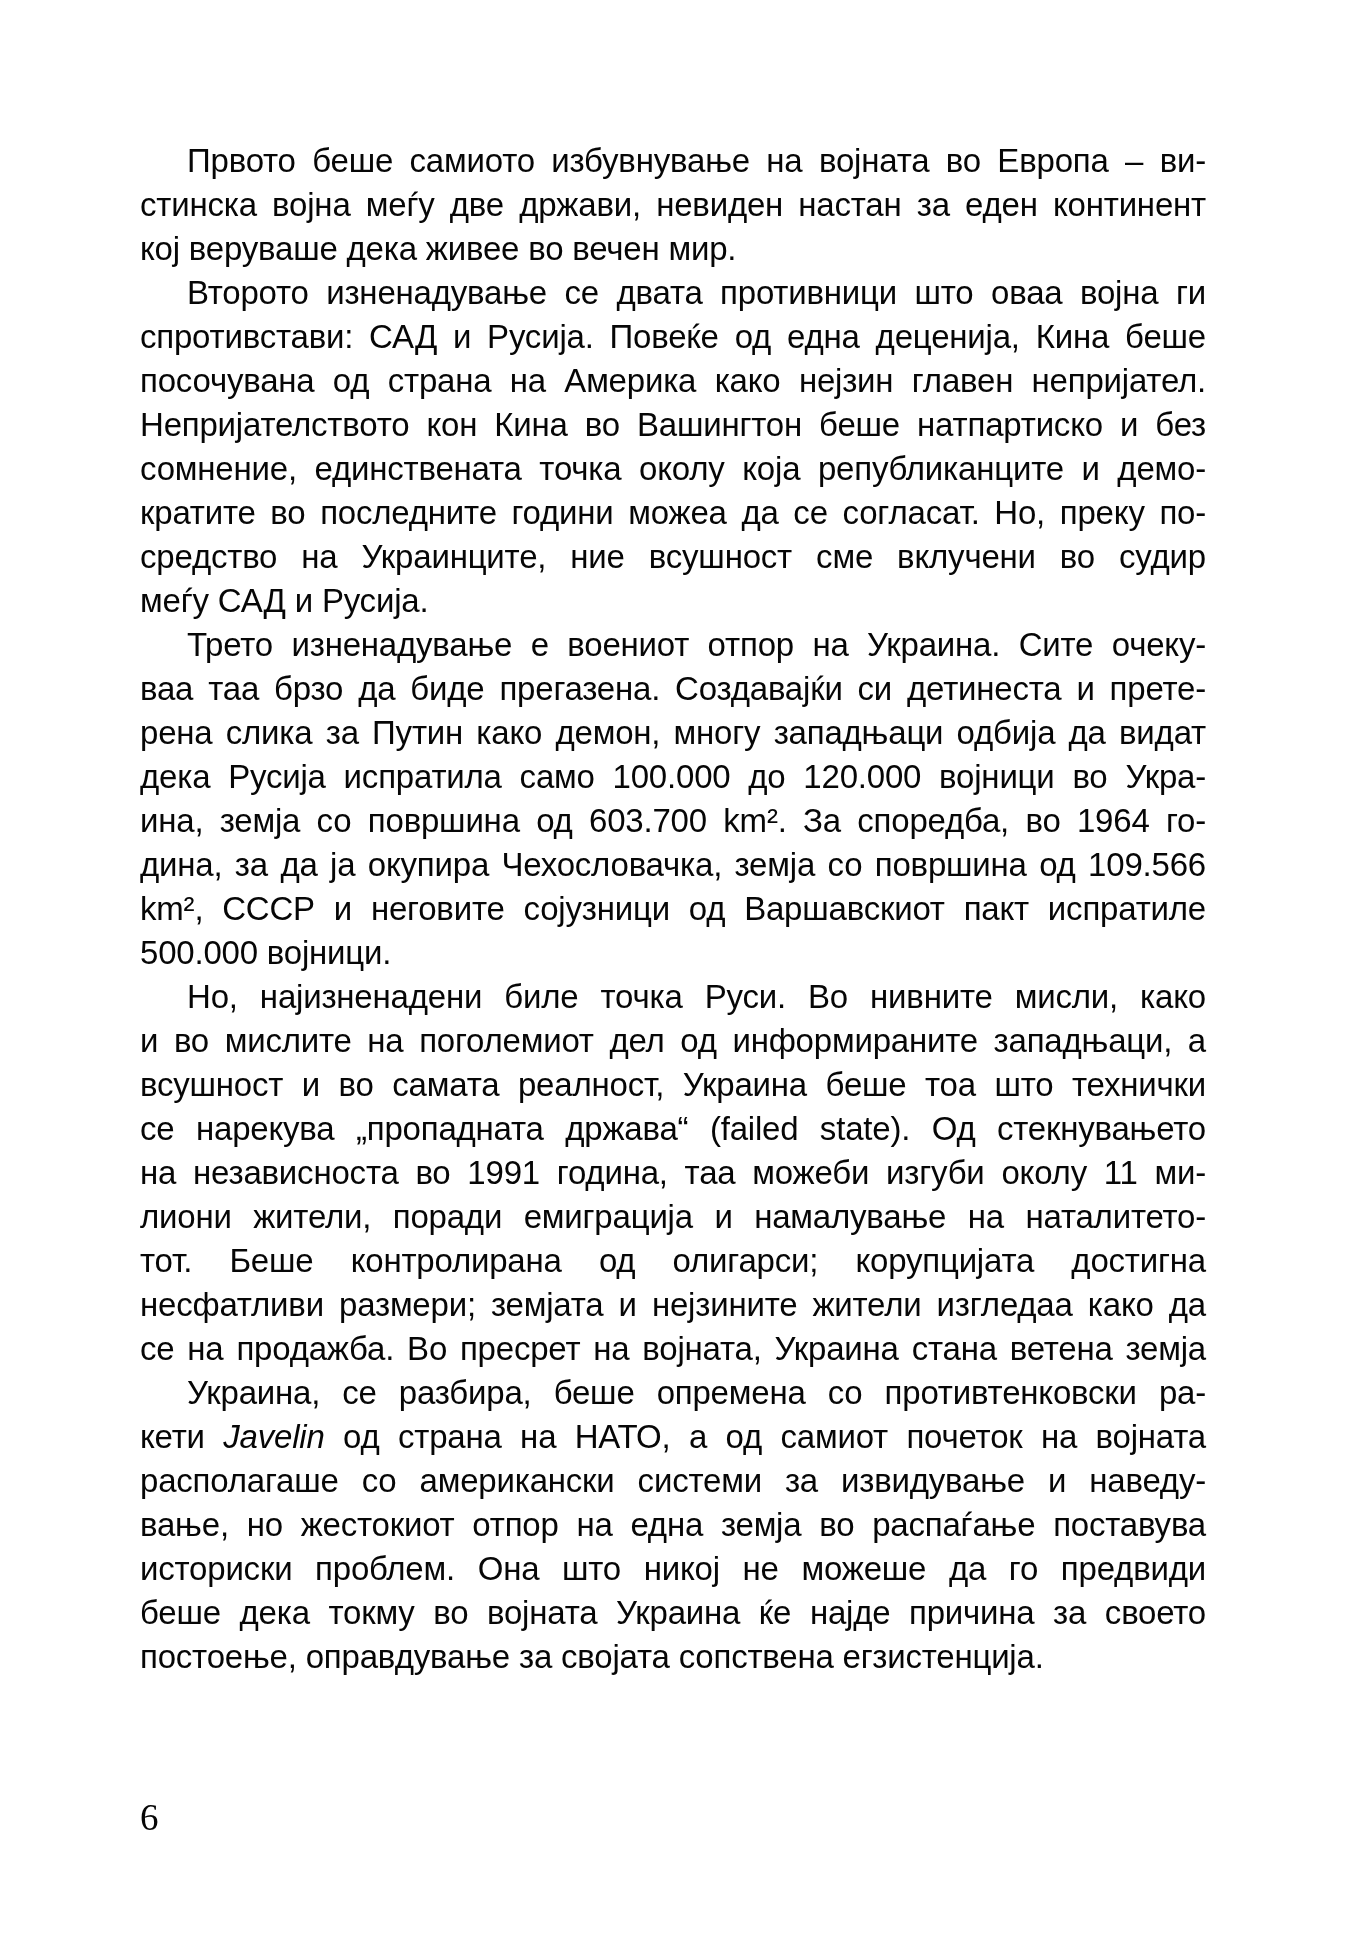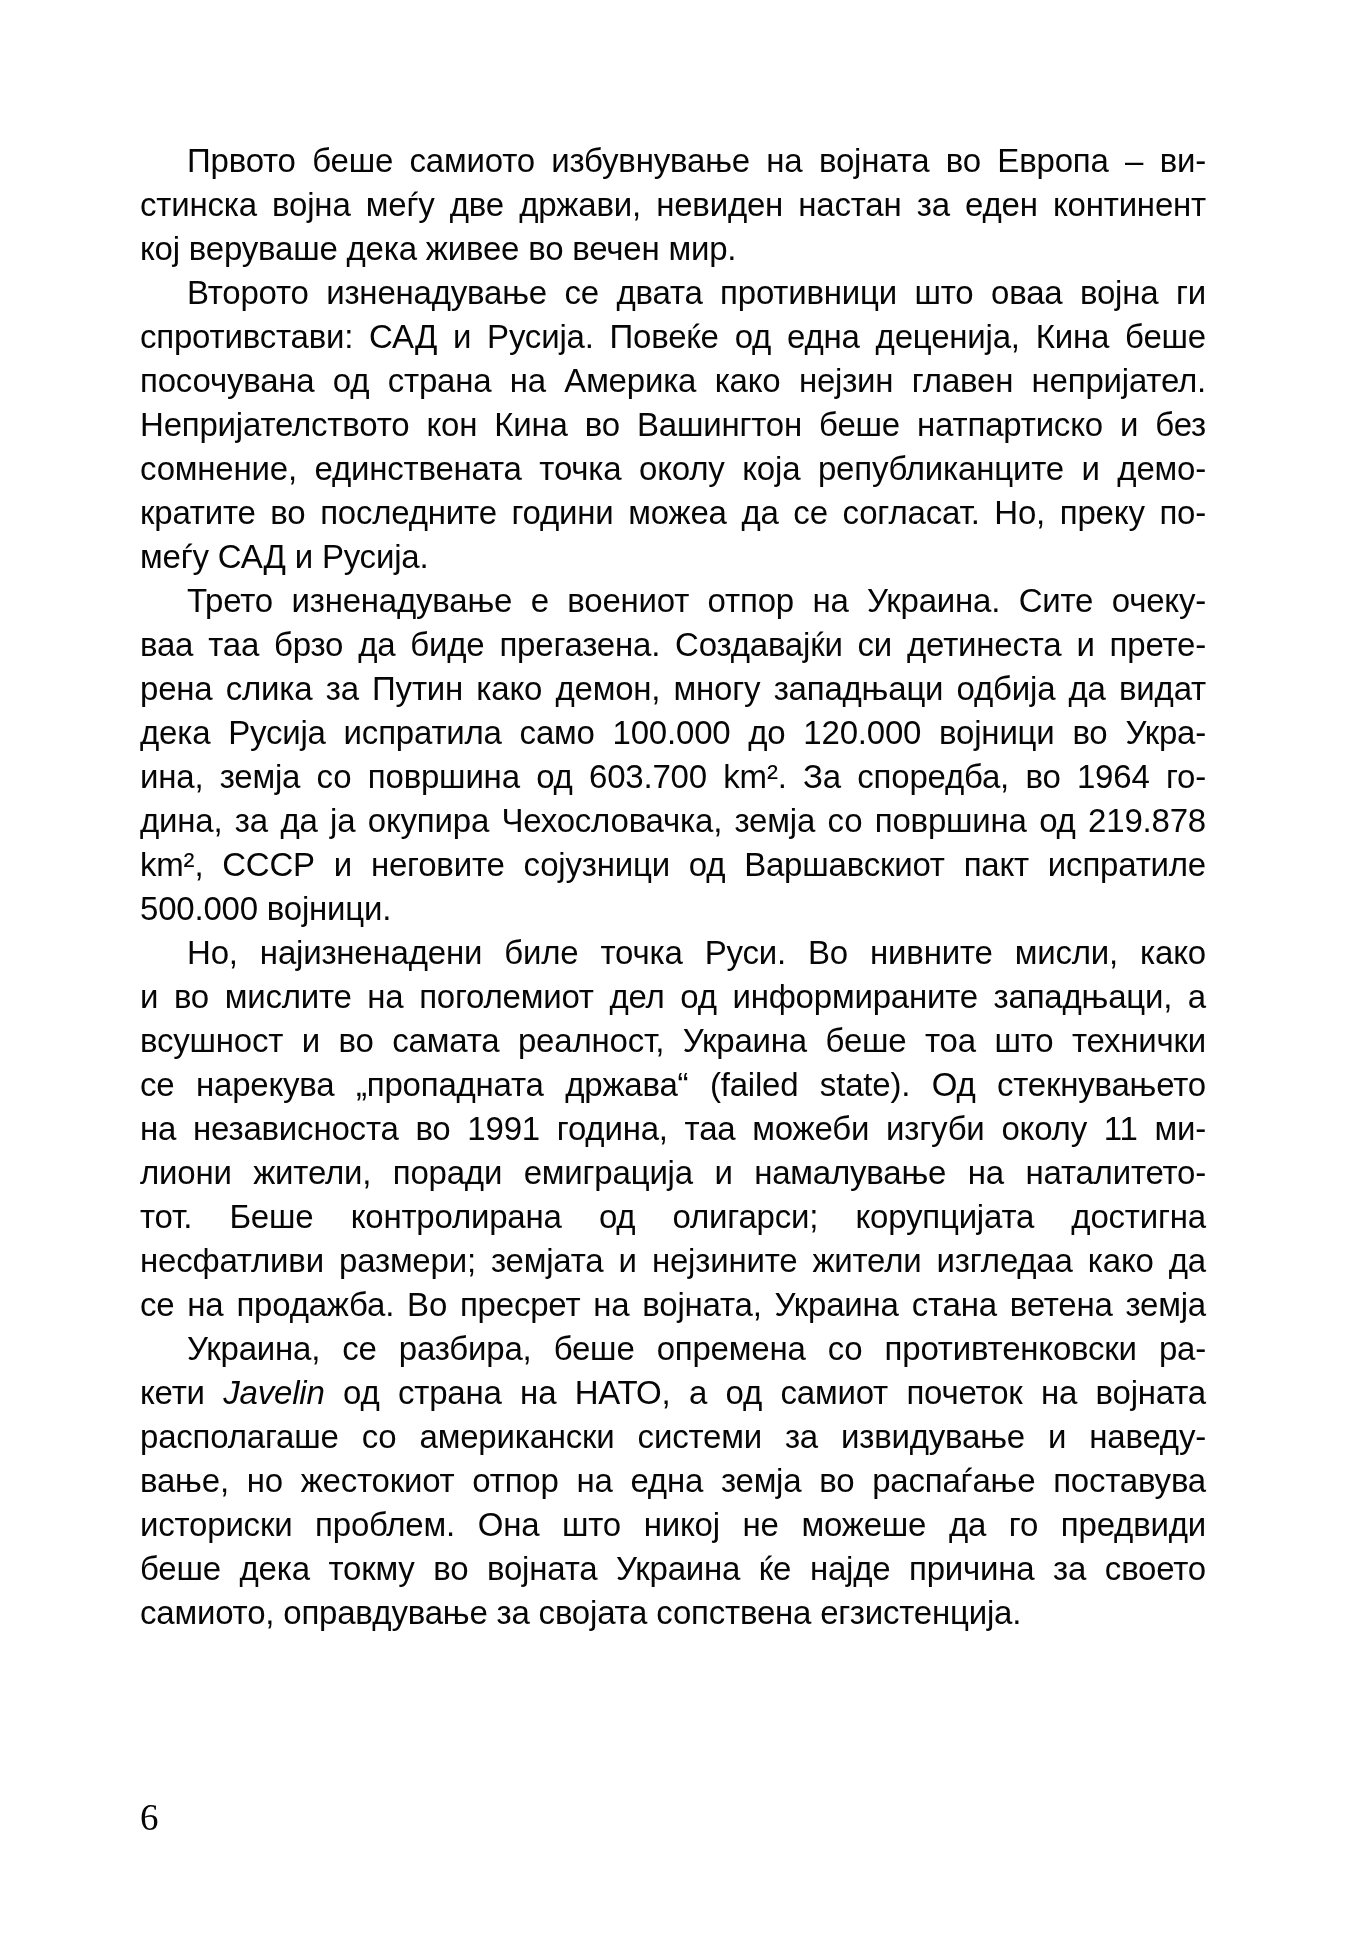--- a/index.html
+++ b/index.html
@@ -63,29 +63,30 @@
         <div class="line">стинска војна меѓу две држави, невиден настан за еден континент</div>
         <div class="line end">кој веруваше дека живее во вечен мир.</div>
       </div>
       <div class="para">
         <div class="line first">Второто изненадување се двата противници што оваа војна ги</div>
         <div class="line">спротивстави: САД и Русија. Повеќе од една деценија, Кина беше</div>
         <div class="line">посочувана од страна на Америка како нејзин главен непријател.</div>
         <div class="line">Непријателството кон Кина во Вашингтон беше натпартиско и без</div>
         <div class="line">сомнение, единствената точка околу која републиканците и демо-</div>
         <div class="line">кратите во последните години можеа да се согласат. Но, преку по-</div>
+        <div class="line">средство на Украинците, ние всушност сме вклучени во судир</div>
         <div class="line end">меѓу САД и Русија.</div>
       </div>
       <div class="para">
         <div class="line first">Трето изненадување е воениот отпор на Украина. Сите очеку-</div>
         <div class="line">ваа таа брзо да биде прегазена. Создавајќи си детинеста и прете-</div>
         <div class="line">рена слика за Путин како демон, многу западњаци одбија да видат</div>
         <div class="line">дека Русија испратила само 100.000 до 120.000 војници во Укра-</div>
         <div class="line">ина, земја со површина од 603.700 km². За споредба, во 1964 го-</div>
-        <div class="line">дина, за да ја окупира Чехословачка, земја со површина од 219.878</div>
+        <div class="line">дина, за да ја окупира Чехословачка, земја со површина од 109.566</div>
         <div class="line">km², СССР и неговите сојузници од Варшавскиот пакт испратиле</div>
         <div class="line end">500.000 војници.</div>
       </div>
       <div class="para">
         <div class="line first">Но, најизненадени биле точка Руси. Во нивните мисли, како</div>
         <div class="line">и во мислите на поголемиот дел од информираните западњаци, а</div>
         <div class="line">всушност и во самата реалност, Украина беше тоа што технички</div>
         <div class="line">се нарекува „пропадната држава“ (failed state). Од стекнувањето</div>
         <div class="line">на независноста во 1991 година, таа можеби изгуби околу 11 ми-</div>
         <div class="line">лиони жители, поради емиграција и намалување на наталитето-</div>
@@ -93,17 +94,17 @@
         <div class="line">несфатливи размери; земјата и нејзините жители изгледаа како да</div>
         <div class="line">се на продажба. Во пресрет на војната, Украина стана ветена земја</div>
       </div>
       <div class="para">
         <div class="line first">Украина, се разбира, беше опремена со противтенковски ра-</div>
         <div class="line">кети <i>Javelin</i> од страна на НАТО, а од самиот почеток на војната</div>
         <div class="line">располагаше со американски системи за извидување и наведу-</div>
         <div class="line">вање, но жестокиот отпор на една земја во распаѓање поставува</div>
         <div class="line">историски проблем. Она што никој не можеше да го предвиди</div>
         <div class="line">беше дека токму во војната Украина ќе најде причина за своето</div>
-        <div class="line end">самиото, оправдување за својата сопствена егзистенција.</div>
+        <div class="line end">постоење, оправдување за својата сопствена егзистенција.</div>
       </div>
     </div>
   <div class="folio">6</div>
 </div>
 
 </body></html>

